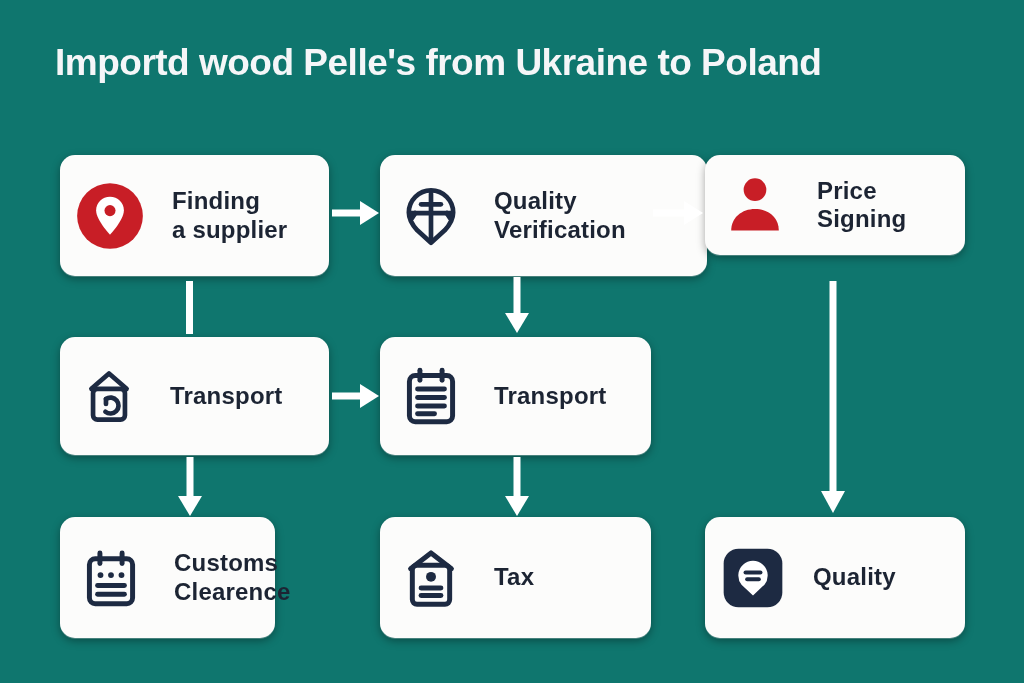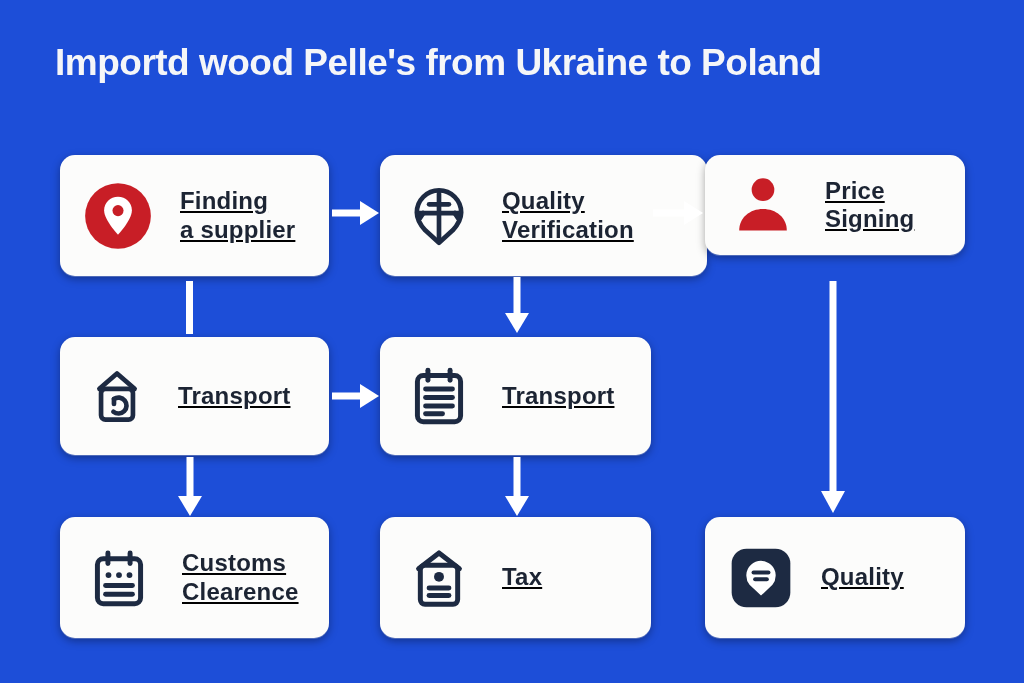--- a/index.html
+++ b/index.html
@@ -3,44 +3,43 @@
 <meta charset="utf-8">
 <style>
   html,body{margin:0;padding:0;}
   body{
     font-family:"Liberation Sans",sans-serif;
     background:#151d2b;
   }
   .canvas{
     position:relative;
     width:1024px;height:683px;
-    background:#1d4ed8;
+    background:#0f766e;
     overflow:hidden;
   }
   .title{
     position:absolute;
     left:55px;top:42px;
     width:920px;
     color:#f5f6f8;
     font-size:37px;
     font-weight:800;
     letter-spacing:-0.5px;
     white-space:nowrap;
   }
   .box{
     position:absolute;
     background:#fcfcfb;
     border-radius:15px;
     box-shadow:0 1px 0 rgba(255,255,255,0.25), 0 3px 8px rgba(0,0,0,0.35);
     display:flex;
     align-items:center;
-    padding-left:24px;
+    padding-left:16px;
     gap:28px;
     box-sizing:border-box;
-    text-decoration:underline;
   }
   .box .icon{
     flex:0 0 auto;
     display:flex;align-items:center;justify-content:center;
   }
   .box .label{
     color:#1c2433;
     font-size:24px;
     font-weight:700;
     line-height:1.18;
@@ -118,21 +117,21 @@
         <line x1="15.8" y1="3.2" x2="15.8" y2="6.6"></line>
         <line x1="7.4" y1="9.6" x2="16.6" y2="9.6"></line>
         <line x1="7.4" y1="12.5" x2="16.6" y2="12.5"></line>
         <line x1="7.4" y1="15.4" x2="16.6" y2="15.4"></line>
         <line x1="7.4" y1="18.1" x2="13.2" y2="18.1"></line>
       </svg>
     </span>
     <span class="label">Transport</span>
   </div>
 
-  <div class="box" style="left:60px;top:517px;width:269px;height:121px">
+  <div class="box" style="left:60px;top:517px;width:215px;height:121px">
     <span class="icon">
       <svg width="70" height="70" viewBox="0 0 24 24" fill="none" stroke="#1d2a42" stroke-width="1.7" stroke-linecap="round" stroke-linejoin="round">
         <rect x="4.6" y="5.4" width="14.8" height="15.4" rx="2"></rect>
         <line x1="8.2" y1="3.4" x2="8.2" y2="7"></line>
         <line x1="15.8" y1="3.4" x2="15.8" y2="7"></line>
         <circle cx="8.4" cy="11" r="1" fill="#1d2a42" stroke="none"></circle>
         <circle cx="12" cy="11" r="1" fill="#1d2a42" stroke="none"></circle>
         <circle cx="15.6" cy="11" r="1" fill="#1d2a42" stroke="none"></circle>
         <line x1="7.4" y1="14.6" x2="16.6" y2="14.6"></line>
         <line x1="7.4" y1="17.6" x2="16.6" y2="17.6"></line>

